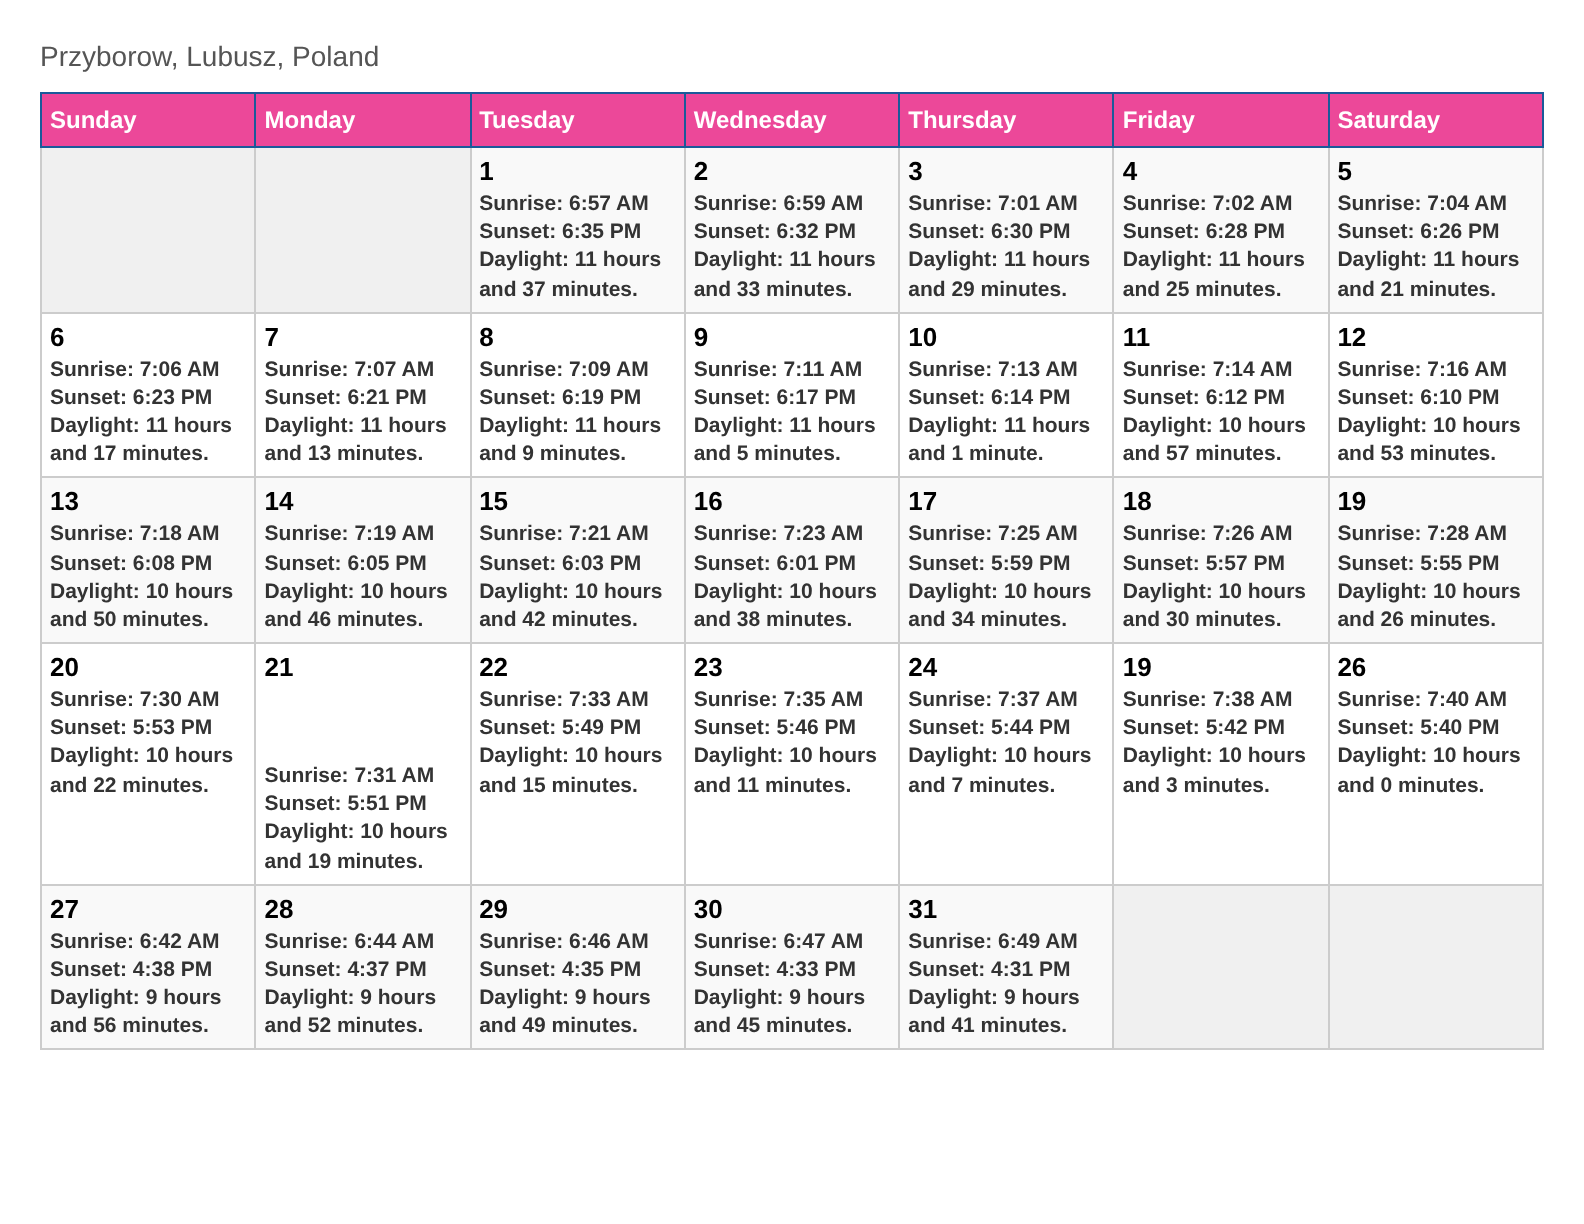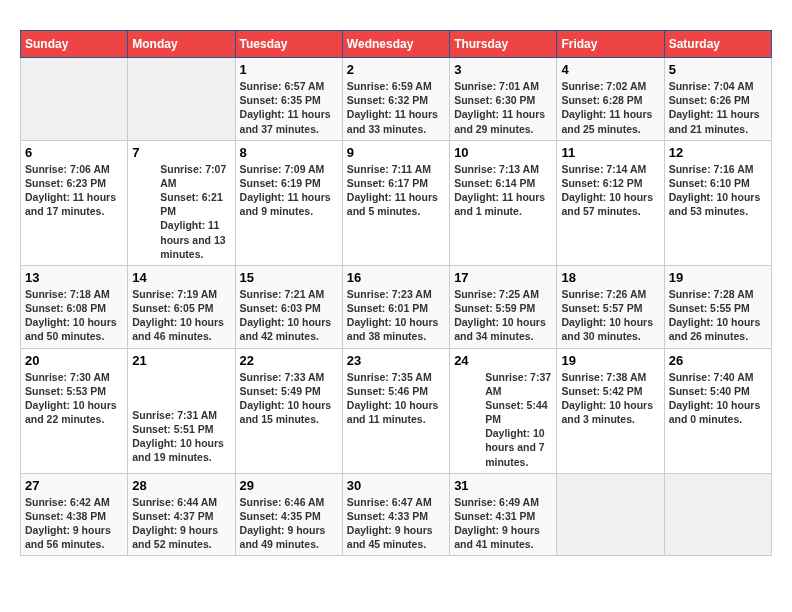--- a/index.html
+++ b/index.html
@@ -47,21 +47,21 @@
     .location {
       font-size: 14px;
       color: #555;
     }
     table {
       width: 100%;
       border-collapse: collapse;
       font-size: 11px;
     }
     thead tr th {
-      background-color: #ef4444;
+      background-color: #ec4899;
       color: #fff;
       padding: 6px 4px;
       text-align: left;
       font-size: 12px;
       font-weight: bold;
       border: 1px solid #1a5a9a;
     }
     tbody tr td {
       border: 1px solid #ccc;
       vertical-align: top;
@@ -87,20 +87,21 @@
     }
     .empty-cell {
       background: #f0f0f0 !important;
     }
   </style>
 </head>
 <body>
 
 <div class="header">
   <div class="title-area">
+    <div class="location">Przyborow, Lubusz, Poland</div>
   </div>
 </div>
 
 <table>
   <thead>
     <tr>
     <th>Sunday</th>
         <th>Monday</th>
         <th>Tuesday</th>
         <th>Wednesday</th>
@@ -146,21 +147,21 @@
       </tr>
       <tr>
         <td>
           <span class="day-num">6</span>
           <div class="day-info" style="white-space: pre-line;">Sunrise: 7:06 AM
 Sunset: 6:23 PM
 Daylight: 11 hours and 17 minutes.</div>
         </td>
         <td>
           <span class="day-num">7</span>
-          <div class="day-info" style="white-space: pre-line; margin-left: 28px;">Sunrise: 7:07 AM
+          <div class="day-info" style="white-space: pre-line;">Sunrise: 7:07 AM
 Sunset: 6:21 PM
 Daylight: 11 hours and 13 minutes.</div>
         </td>
         <td>
           <span class="day-num">8</span>
           <div class="day-info" style="white-space: pre-line;">Sunrise: 7:09 AM
 Sunset: 6:19 PM
 Daylight: 11 hours and 9 minutes.</div>
         </td>
         <td>
@@ -252,21 +253,21 @@
 Daylight: 10 hours and 15 minutes.</div>
         </td>
         <td>
           <span class="day-num">23</span>
           <div class="day-info" style="white-space: pre-line;">Sunrise: 7:35 AM
 Sunset: 5:46 PM
 Daylight: 10 hours and 11 minutes.</div>
         </td>
         <td>
           <span class="day-num">24</span>
-          <div class="day-info" style="white-space: pre-line; margin-left: 31px;">Sunrise: 7:37 AM
+          <div class="day-info" style="white-space: pre-line;">Sunrise: 7:37 AM
 Sunset: 5:44 PM
 Daylight: 10 hours and 7 minutes.</div>
         </td>
         <td>
           <span class="day-num">19</span>
           <div class="day-info" style="white-space: pre-line;">Sunrise: 7:38 AM
 Sunset: 5:42 PM
 Daylight: 10 hours and 3 minutes.</div>
         </td>
         <td>

